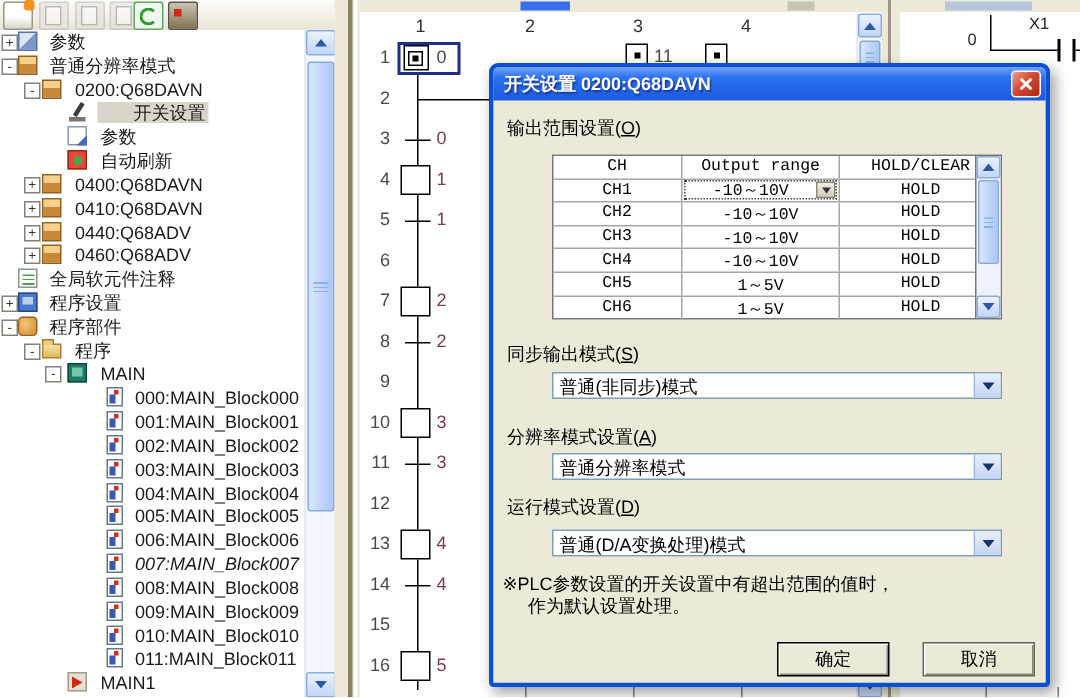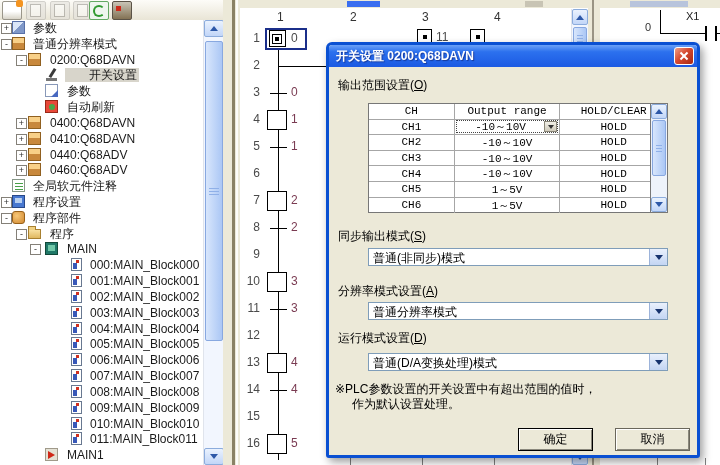--- a/index.html
+++ b/index.html
@@ -240,21 +240,21 @@
         <span class="tlabel" style="left: 88px;">004:MAIN_Block004</span>
       </div>
       <div class="trow" style="top: 316.4px;">
         <span class="ti ti-block" style="left: 70px;"></span>
         <span class="tlabel" style="left: 88px;">005:MAIN_Block005</span>
       </div>
       <div class="trow" style="top: 332.22px;">
         <span class="ti ti-block" style="left: 70px;"></span>
         <span class="tlabel" style="left: 88px;">006:MAIN_Block006</span>
       </div>
-      <div class="trow" style="top: 348.04px;">
+      <div class="trow" style="top: 348.04px; font-style: italic;">
         <span class="ti ti-block" style="left: 70px;"></span>
         <span class="tlabel" style="left: 88px;">007:MAIN_Block007</span>
       </div>
       <div class="trow" style="top: 363.86px;">
         <span class="ti ti-block" style="left: 70px;"></span>
         <span class="tlabel" style="left: 88px;">008:MAIN_Block008</span>
       </div>
       <div class="trow" style="top: 379.68px;">
         <span class="ti ti-block" style="left: 70px;"></span>
         <span class="tlabel" style="left: 88px;">009:MAIN_Block009</span>

